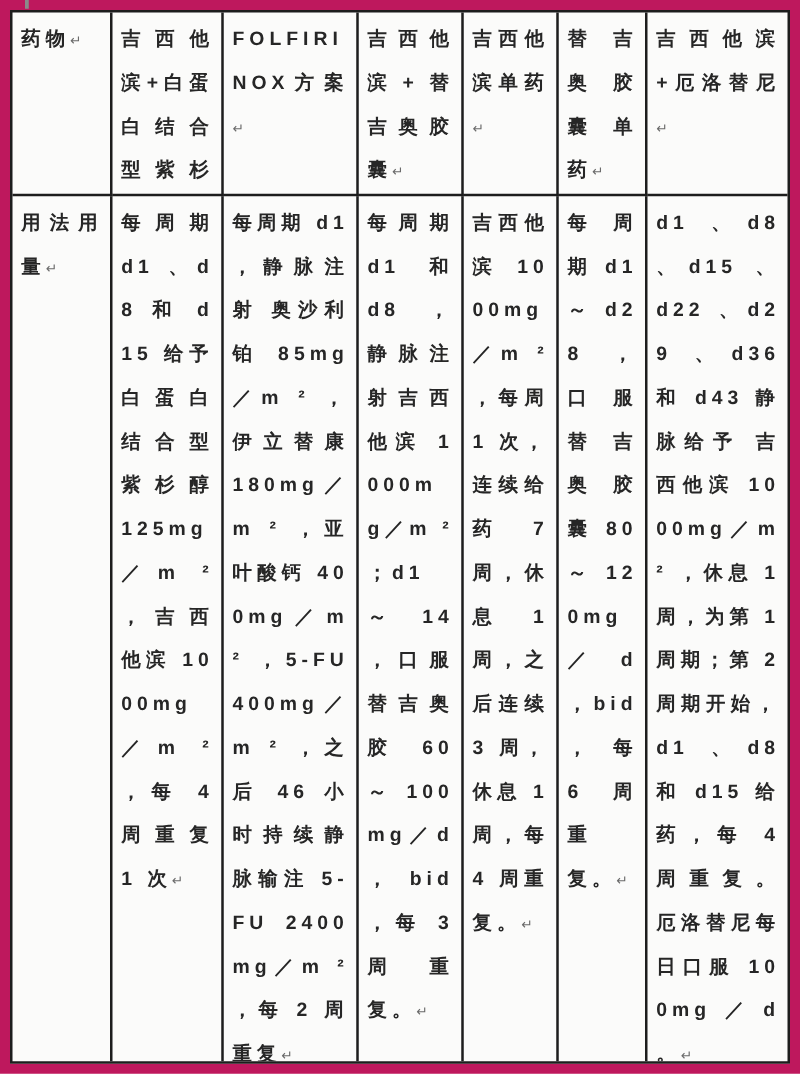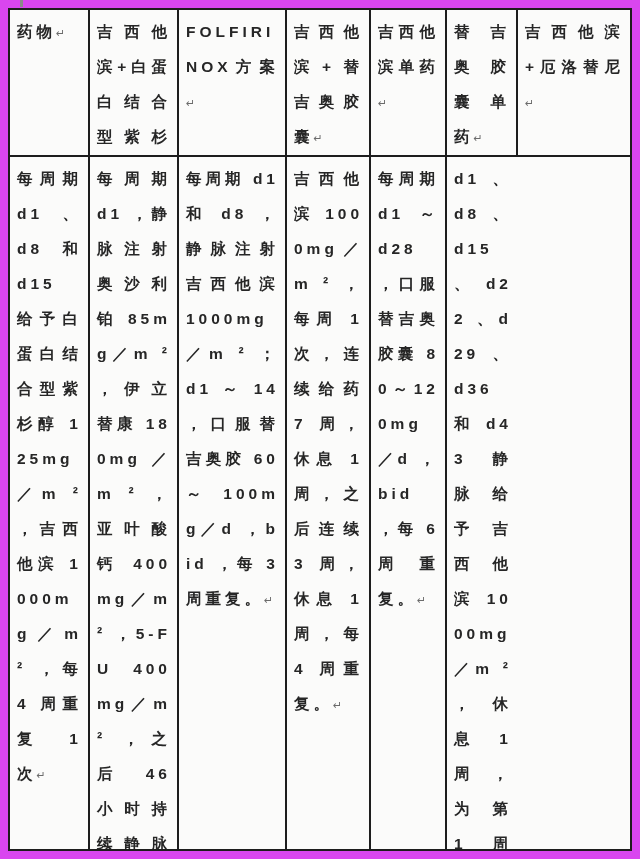--- a/index.html
+++ b/index.html
@@ -5,21 +5,21 @@
   html,body{margin:0;padding:0;}
   body{
     width:640px;height:859px;
     background:#ffffff;
     font-family:"Liberation Sans","DejaVu Sans",sans-serif;
     position:relative;
     overflow:hidden;
   }
   .page{
     position:absolute;left:0;top:0;width:640px;height:859px;
-    background:#d946ef;
+    background:#be185d;
   }
   .cursor-mark{
     position:absolute;left:20px;top:0;width:3px;height:7px;
     background:#8a8a8a;
   }
   .tbl{
     position:absolute;left:8px;top:8px;
     width:624px;height:843px;
     box-sizing:border-box;
     border:2px solid #1d1d1d;
@@ -66,17 +66,20 @@
   <div class="cursor-mark"></div>
 
   <div class="tbl">
 
     <div class="cell row1">
       <span>药物</span><span class="eop">↵</span>
     </div>
 
     <div id="header-cells" style="display:contents"><div class="cell row1"><span class="wavy">吉西他滨</span><span>+白蛋白结合型紫杉醇</span></div><div class="cell row1"><span>FOLFIRINOX方案</span><span class="eop">↵</span></div><div class="cell row1"><span class="wavy">吉西他滨</span><span>+</span><span class="wavy">替吉奥胶囊</span><span class="eop">↵</span></div><div class="cell row1"><span class="wavy">吉西他滨单药</span><span class="eop">↵</span></div><div class="cell row1"><span class="wavy">替吉奥胶囊单药</span><span class="eop">↵</span></div><div class="cell row1"><span class="wavy">吉西他滨</span><span>+</span><span class="wavy">厄洛替尼</span><span class="eop">↵</span></div></div>
 
+    <div class="cell row2">
+      <span>用法用量</span><span class="eop">↵</span>
+    </div>
 
     <div id="usage-cells" style="display:contents"><div class="cell row2"><span>每周期 d1 、d8 和 d15 给予白蛋白结合型紫杉醇 125mg／m ² ，</span><span class="wavy">吉西他滨</span><span> 1000mg／m ² ，每 4 周重复 1 次</span><span class="eop">↵</span></div><div class="cell row2"><span>每周期 d1 ，静脉注射 </span><span class="wavy">奥沙利铂</span><span> 85mg／m ² ，</span><span class="wavy">伊立替康</span><span> 180mg／m ² ，亚叶酸钙 400mg／m ² ，5-FU 400mg／m ² ，之后 46 小时持续静脉输注 5-FU 2400mg／m ² ，每 2 周重复</span><span class="eop">↵</span></div><div class="cell row2"><span>每周期 d1 和 d8 ，静脉注射</span><span class="wavy">吉西他滨</span><span> 1000mg／m ² ；d1 ～ 14 ，口服</span><span class="wavy">替吉奥胶</span><span> 60 ～ 100mg／d ，bid ，每 3 周重复。</span><span class="eop">↵</span></div><div class="cell row2"><span class="wavy">吉西他滨</span><span> 1000mg／m ² ，每周 1 次，连续给药 7 周，休息 1 周，之后连续 3 周，休息 1 周，每 4 周重复。</span><span class="eop">↵</span></div><div class="cell row2"><span>每周期 d1 ～ d28 ，口服</span><span class="wavy">替吉奥胶囊</span><span> 80～120mg／d ，bid ，每 6 周重复。</span><span class="eop">↵</span></div><div class="cell row2"><span>d1 、d8 、d15 、d22 、d29 、d36 和 d43 静脉给予 </span><span class="wavy">吉西他滨</span><span> 1000mg／m ² ，休息 1 周，为第 1 周期；第 2 周期开始， d1 、d8 和 d15 给药，每 4 周重复。 </span><span class="wavy">厄洛替尼</span><span>每日口服 100mg／d 。</span><span class="eop">↵</span></div></div>
 
   </div>
 </div>
 
 </body></html>

